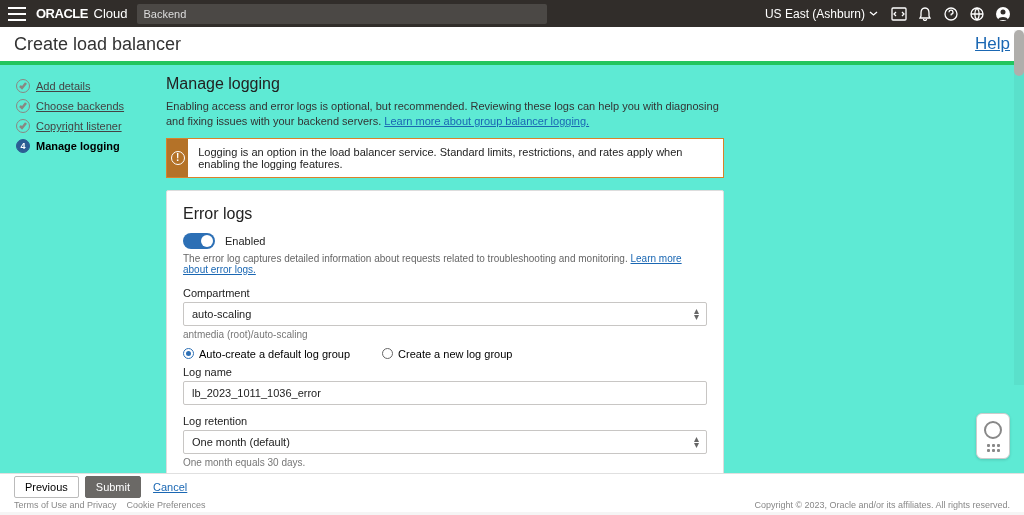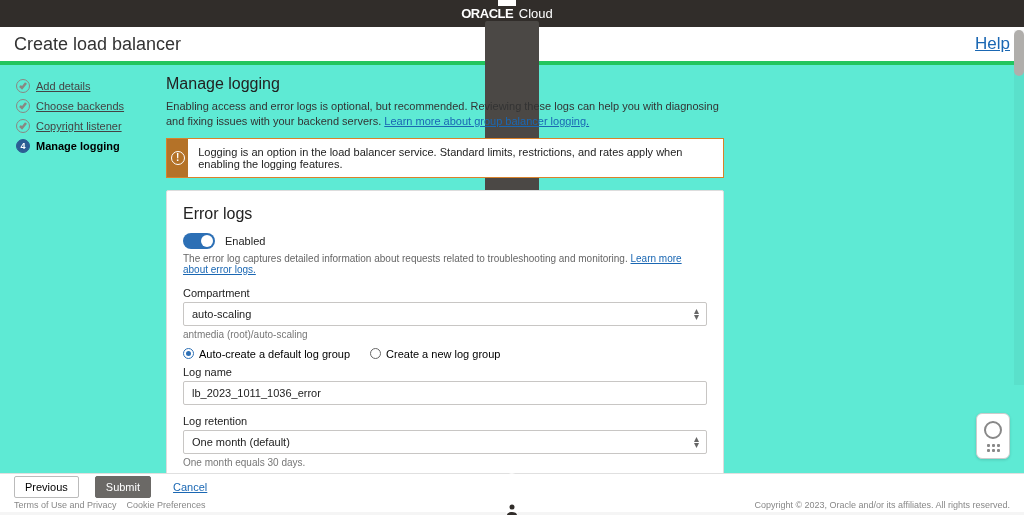--- a/index.html
+++ b/index.html
@@ -1,19 +1,19 @@
 <!DOCTYPE html>
 <html><head>
 <meta charset="utf-8">
 <style>
   * { box-sizing: border-box; margin: 0; padding: 0; font-family: -apple-system, BlinkMacSystemFont, "Segoe UI", Helvetica, Arial, sans-serif; }
   html, body { width: 1024px; height: 515px; overflow: hidden; background: #f5f5f5; }
 
   
-  .topnav { height: 27px; background: #312d2a; color: #fff; display: flex; align-items: center; padding: 0 8px; font-size: 12px; flex-direction: column; }
+  .topnav { height: 27px; background: #312d2a; color: #fff; display: flex; align-items: center; padding: 0 8px; font-size: 12px; }
   .menu-icon { width: 18px; height: 14px; display: flex; flex-direction: column; justify-content: space-between; margin-right: 10px; cursor: pointer; }
   .menu-icon span { display: block; height: 2px; background: #fff; }
   .brand { font-weight: 400; display: flex; align-items: center; margin-right: 10px; color:#fff; font-size:13px;}
   .brand b { letter-spacing: -0.5px; margin-right:2px;}
   .search { flex: 0 0 410px; background:#4b4845; color:#ddd; height:20px; border-radius:2px; display:flex; align-items:center; padding:0 6px; font-size:11px; }
   .spacer { flex:1; }
   .region { display:flex; align-items:center; gap:4px; margin-right:8px; cursor:pointer; }
   .nav-icon { width:22px; height:22px; display:flex; align-items:center; justify-content:center; margin:0 2px; color:#fff; cursor:pointer; }
   .nav-icon svg { stroke:#fff; fill:none; stroke-width:1.3; }
 
@@ -56,28 +56,28 @@
 
   .hint { font-size:10px; color:#666; margin-bottom:12px; }
   .hint a { color:#1a67b3; text-decoration:underline; }
 
   .field-label { font-size:11px; color:#222; margin-bottom:3px; margin-top:4px; }
   .select, .text-input { width:100%; border:1px solid #c8c6c4; background:#fff; font-size:11px; padding:5px 8px; border-radius:2px; color:#222; position:relative; }
   .select-wrap { position:relative; }
   .select-wrap .updown { position:absolute; right:8px; top:50%; transform:translateY(-50%); font-size:10px; color:#666; line-height:6px; pointer-events:none;}
   .sub { font-size:10px; color:#777; margin-top:3px; margin-bottom:8px; }
 
-  .radios { display:flex; gap:20px; margin:6px 0 6px; font-size:11px; }
+  .radios { display:flex; gap:32px; margin:6px 0 6px; font-size:11px; }
   .radio { display:flex; align-items:center; gap:5px; cursor:pointer; }
   .radio-dot { width:11px; height:11px; border:1px solid #666; border-radius:50%; display:flex; align-items:center; justify-content:center; }
   .radio.sel .radio-dot::after { content:""; width:5px; height:5px; background:#2c6fb5; border-radius:50%; }
   .radio.sel .radio-dot { border-color:#2c6fb5; }
 
   
-  .bottombar { height:27px; background:#fff; border-top:1px solid #e0e0e0; display:flex; align-items:center; padding:0 14px; gap:16px;}
+  .bottombar { height:27px; background:#fff; border-top:1px solid #e0e0e0; display:flex; align-items:center; padding:0 14px; gap:6px;}
   .btn { font-size:11px; padding:4px 10px; border:1px solid #bbb; background:#fff; border-radius:2px; cursor:pointer; }
   .btn.primary { background:#6b6966; color:#fff; border-color:#6b6966; }
   .cancel { font-size:11px; color:#1a67b3; text-decoration:underline; margin-left:6px; cursor:pointer; }
 
   .footer { height:12px; font-size:9px; color:#888; display:flex; padding:0 14px; align-items:flex-start; gap:10px; background:#fff;}
   .footer .right { margin-left:auto; }
 
   .scrollbar { position:fixed; right:0; top:30px; bottom:130px; width:10px; background:rgba(0,0,0,0.04); }
   .scrollbar-thumb { position:absolute; top:0; width:10px; height:46px; background:#b0aeab; border-radius:5px; }
 

